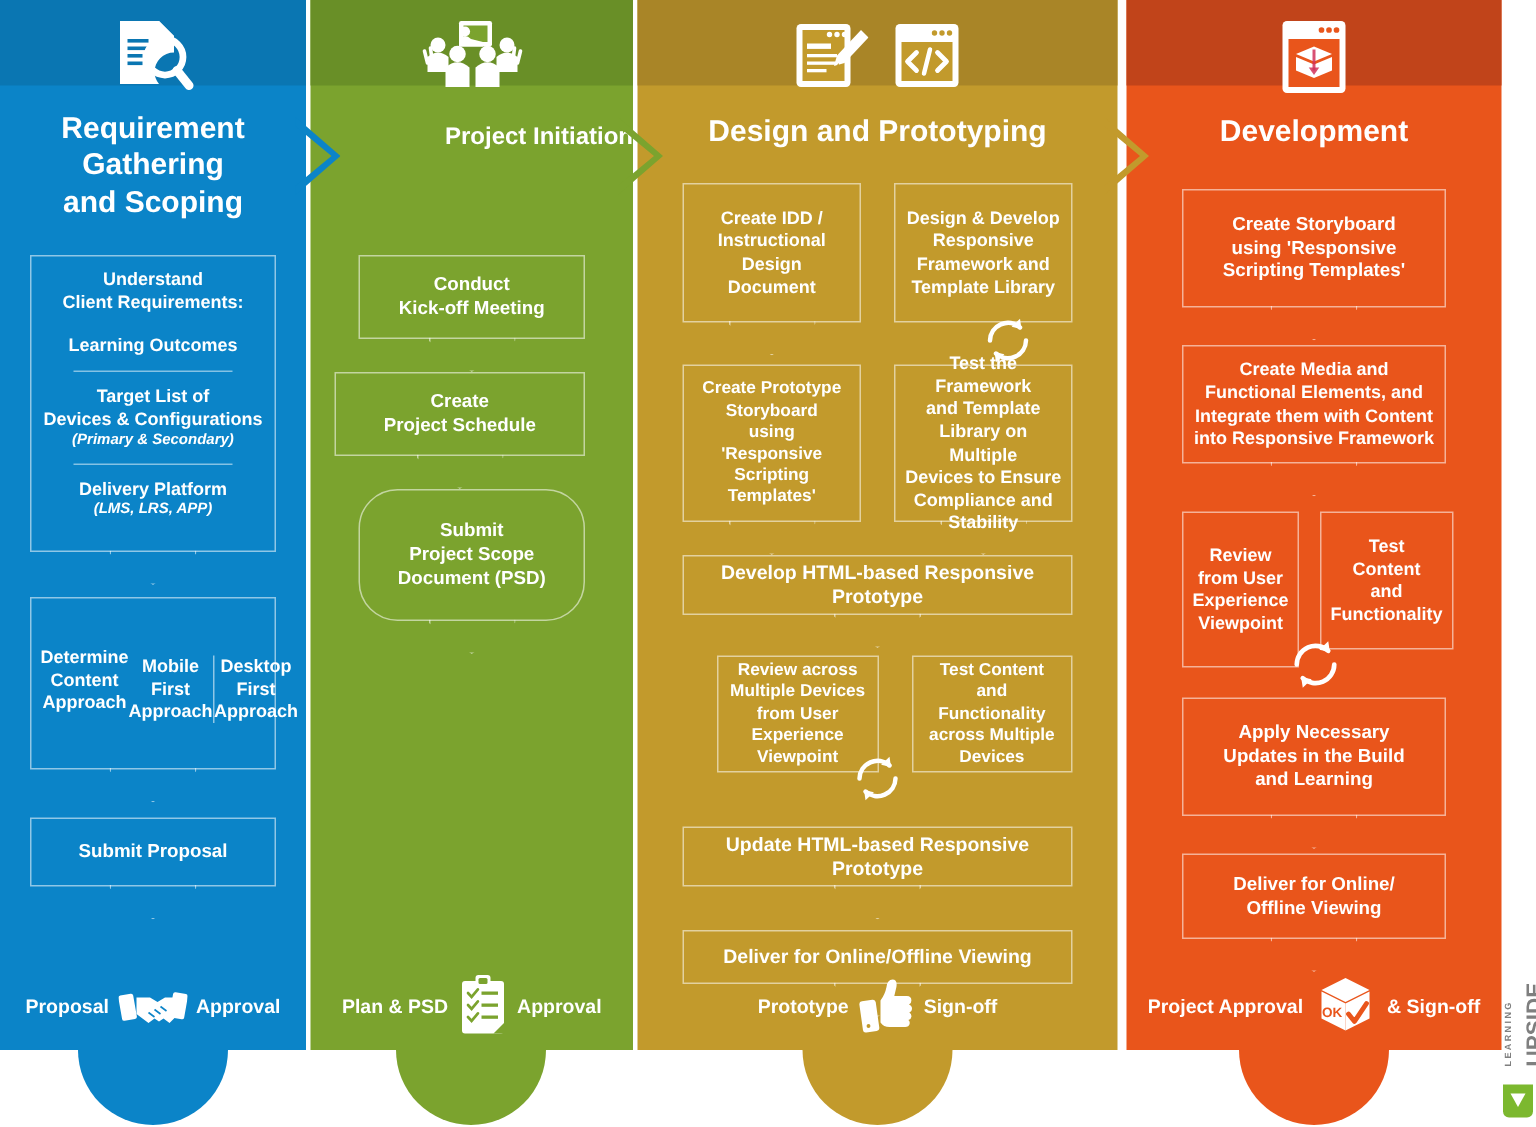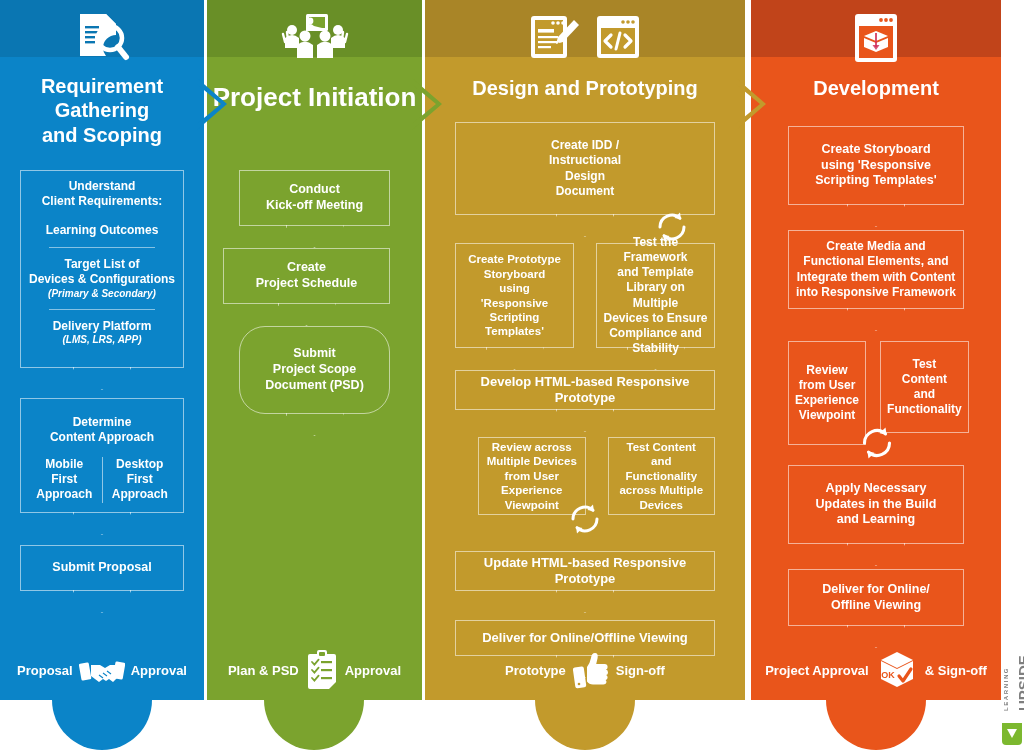--- a/index.html
+++ b/index.html
@@ -49,21 +49,21 @@
   .bump4{ left:826px; background:#e9551b; }
 
   
   .col-icon{ position:absolute; top:12px; left:0; right:0; display:flex; justify-content:center; gap:10px; z-index:5; }
   .col-icon svg{ display:block; }
   .col-title{
     position:absolute; left:0; right:0; z-index:5;
     text-align:center; color:#fff; font-weight:bold; line-height:1.22;
   }
   .c1 .col-title{ top:74px; font-size:20px; }
-  .c2 .col-title{ top:82px; font-size:26px; }
+  .c2 .col-title{ top:82px; font-size:16px;text-align:right; }
   .c3 .col-title{ top:76px; font-size:20px; }
   .c4 .col-title{ top:76px; font-size:20px; }
 
   
   .stack{ position:absolute; left:0; right:0; }
   .box{
     position:relative;
     border:1px solid rgba(255,255,255,0.55);
     color:#fff; font-weight:bold; text-align:center;
     display:flex; align-items:center; justify-content:center;
@@ -150,21 +150,21 @@
         <div style="white-space:pre-line;">Target List of
 Devices &amp; Configurations</div>
         <div class="sub">(Primary &amp; Secondary)</div>
         <div class="hrule" style="align-self:stretch;"></div>
         <div>Delivery Platform</div>
         <div class="sub">(LMS, LRS, APP)</div>
       </div>
     </div>
 
     <div class="stack" style="top:398px; left:20px; right:20px;">
-      <div class="box notch" style="flex-direction:column; height:115px; justify-content:flex-start; padding-top:16px; font-size:12px;">
+      <div class="box notch" style="flex-direction:row; height:115px; justify-content:flex-start; padding-top:16px; font-size:12px;">
         <div style="white-space:pre-line; margin-bottom:12px;">Determine
 Content Approach</div>
         <div style="display:flex; align-items:stretch; width:100%; justify-content:center;">
           <div style="flex:1; text-align:center; white-space:pre-line;">Mobile
 First
 Approach</div>
           <div class="vrule"></div>
           <div style="flex:1; text-align:center; white-space:pre-line;">Desktop
 First
 Approach</div>
@@ -297,20 +297,24 @@
 
     <div class="col-title">
       <div>Design and Prototyping</div>
     </div>
 
     <div class="stack" style="top:122px; left:30px; right:30px; display:flex; gap:22px;">
       <div class="box notch" style="flex:1; height:93px; font-size:12px; white-space:pre-line;">Create IDD /
 Instructional
 Design
 Document</div>
+      <div class="box" style="flex:1; height:93px; font-size:12px; white-space:pre-line;">Design &amp; Develop
+Responsive
+Framework and
+Template Library</div>
     </div>
 
     <div style="position:absolute; top:208px; left:228px; width:38px; height:38px;">
       <svg width="38" height="38" viewBox="0 0 38 38">
         <path d="M7 19 a12 12 0 0 1 20 -8.7" fill="none" stroke="#fff" stroke-width="3" stroke-linecap="round"></path>
         <path d="M31 19 a12 12 0 0 1 -20 8.7" fill="none" stroke="#fff" stroke-width="3" stroke-linecap="round"></path>
         <path d="M27 4.5 l1 6.8 l-6.6 -1.4 Z" fill="#fff"></path>
         <path d="M11 33.5 l-1 -6.8 l6.6 1.4 Z" fill="#fff"></path>
       </svg>
     </div>

